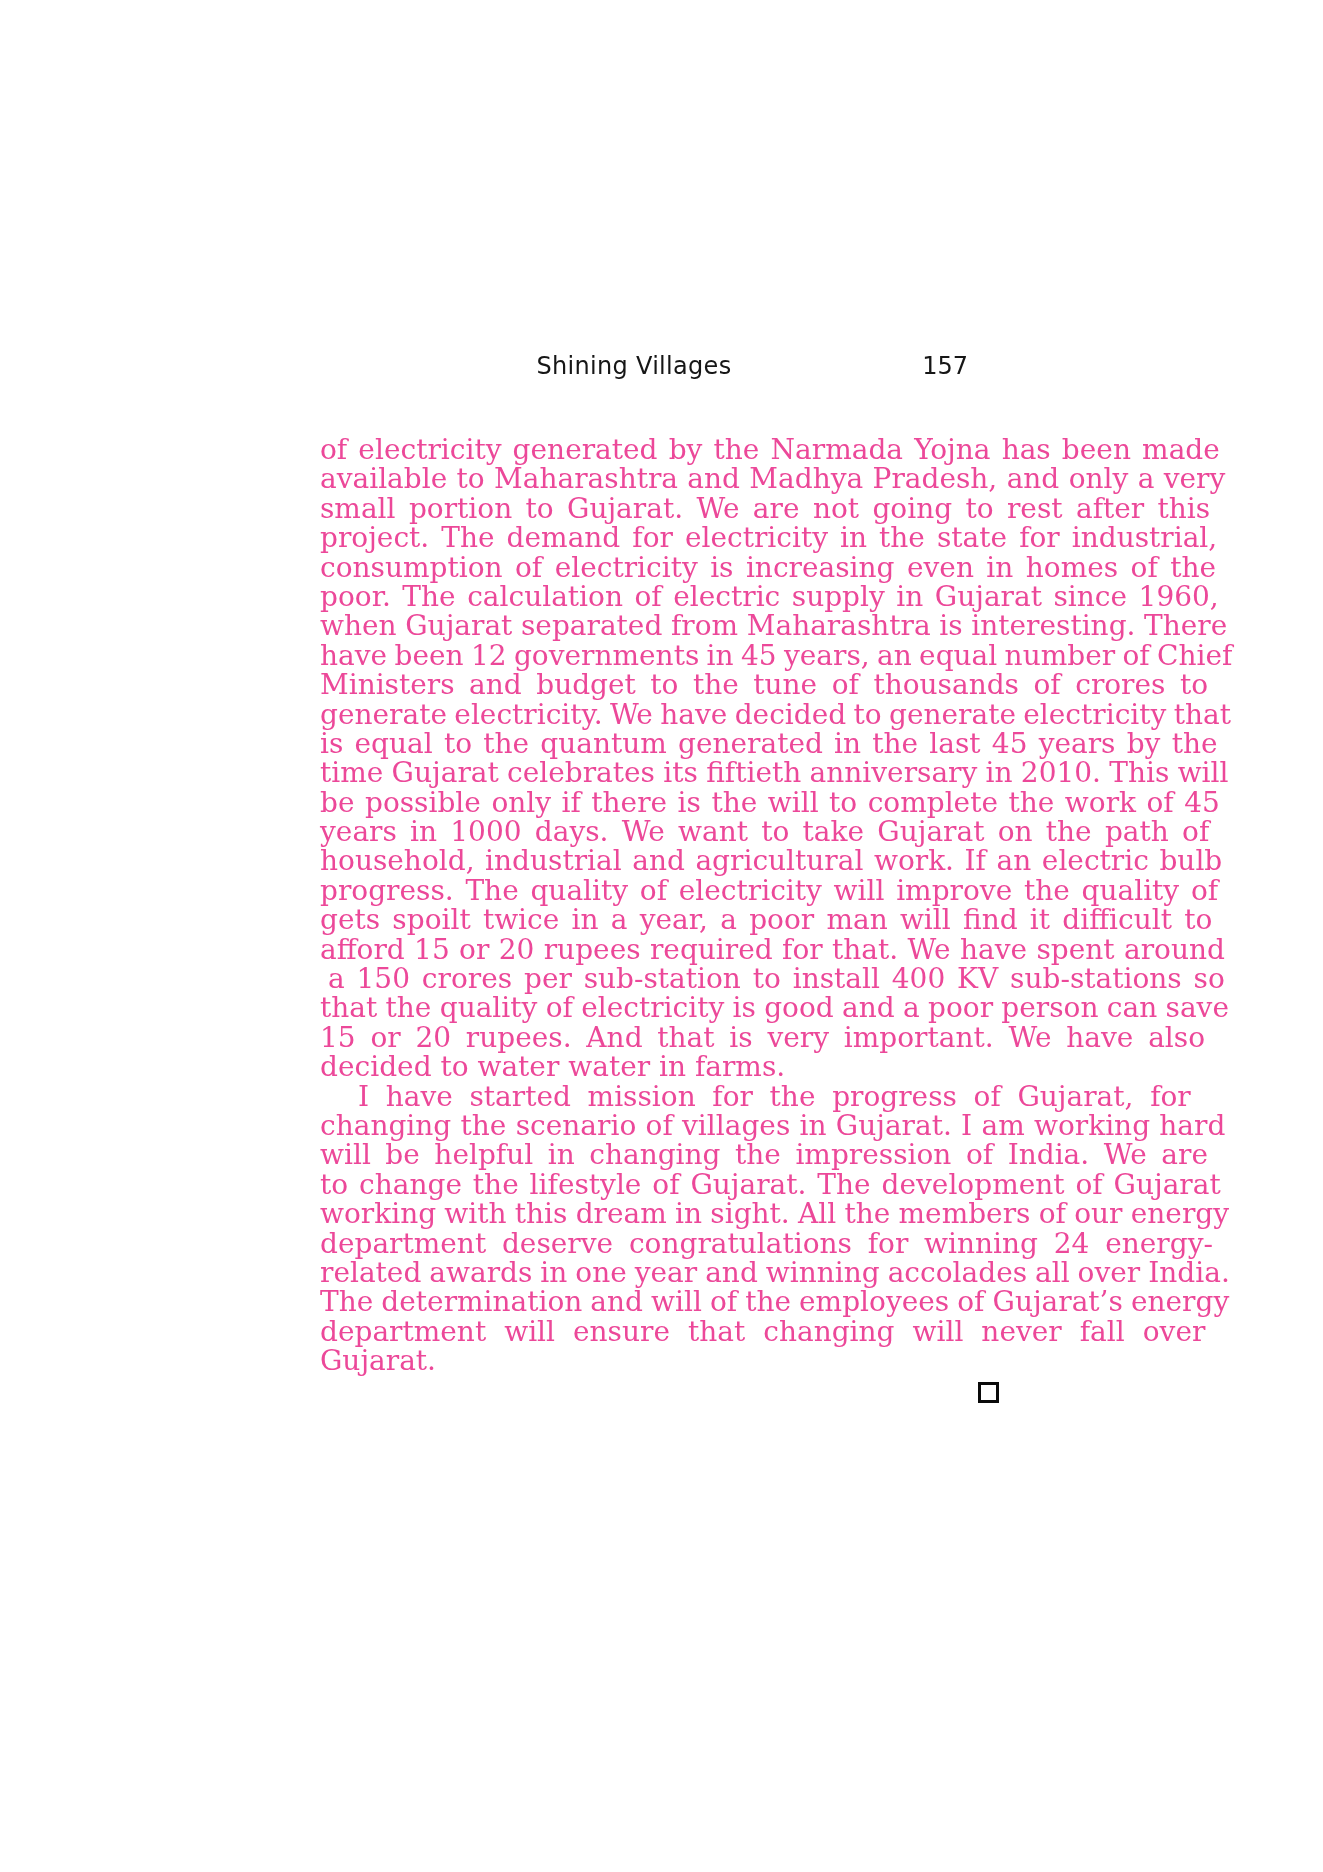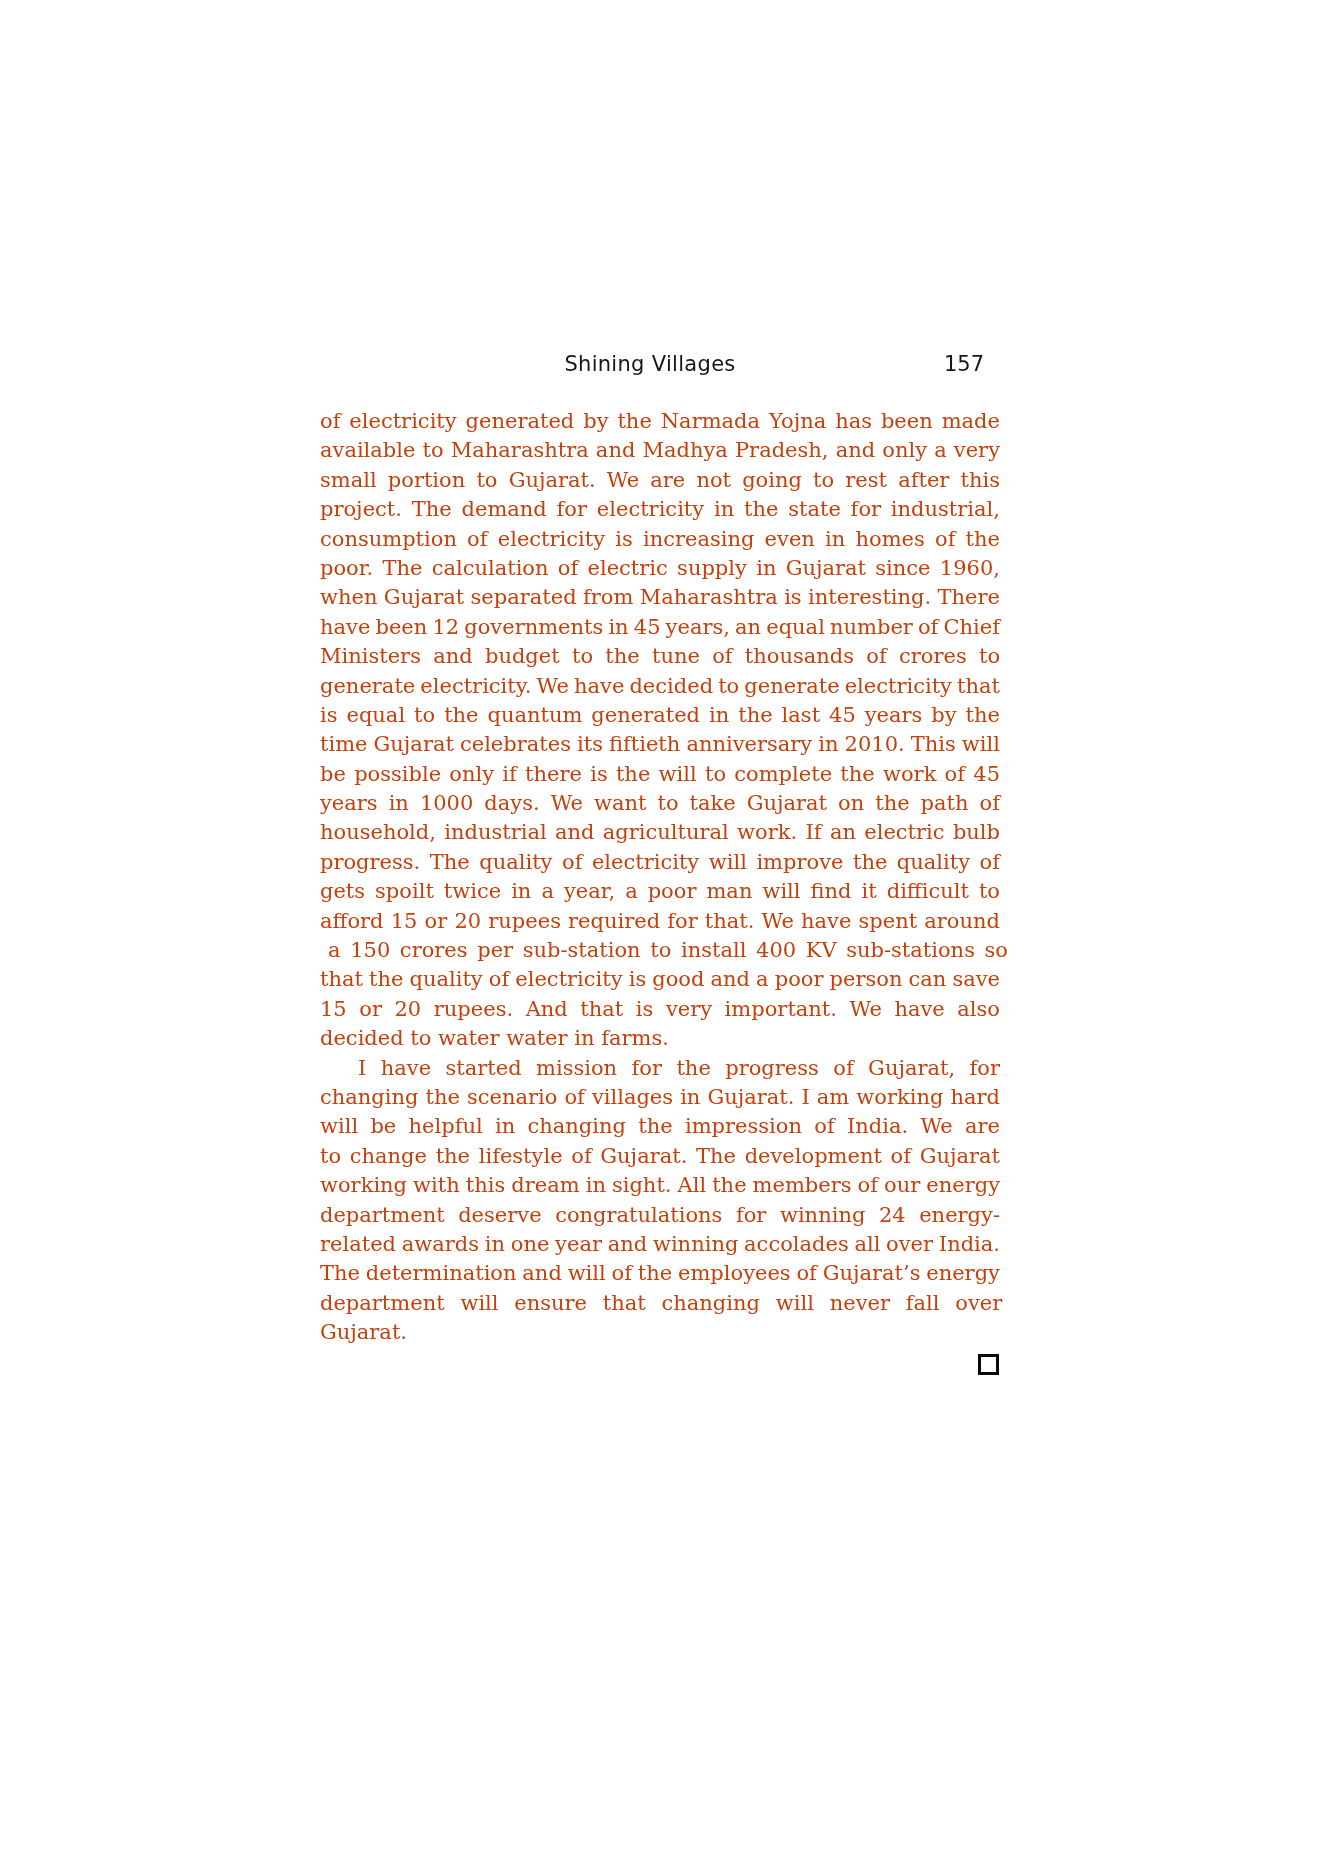--- a/index.html
+++ b/index.html
@@ -9,44 +9,44 @@
     font-family: "DejaVu Serif", "Liberation Serif", serif;
   }
   .page {
     position: relative;
     width: 1323px; height: 1872px;
     background: #ffffff;
     overflow: hidden;
   }
   .running-head {
     position: absolute;
-    left: 336px; top: 352px;
+    left: 320px; top: 352px;
     width: 680px; height: 28px;
     font-family: "DejaVu Sans", "Liberation Sans", sans-serif;
-    font-size: 21px;
+    font-size: 24px;
     color: #161616;
   }
   .rh-title {
     display: block;
     text-align: center;
     position: relative;
     left: -26px;
     letter-spacing: 0.3px;
   }
   .rh-folio {
     position: absolute;
     right: 32px; top: 0;
   }
   .text-block {
     position: absolute;
-    left: 320px; top: 407px;
+    left: 320px; top: 435px;
     width: 680px;
-    font-size: 21px;
+    font-size: 28px;
     line-height: 29.4px;
-    color: #c2410c;
+    color: #ec4899;
   }
   .line {
     white-space: nowrap;
     height: 29.4px;
     overflow: visible;
   }
   .end-mark {
     width: 15px; height: 15px;
     border: 3px solid #0a0a0a;
     margin: 6px 1px 0 auto;

